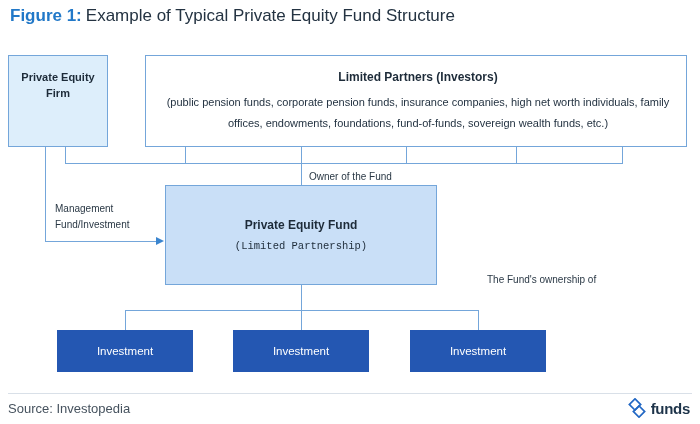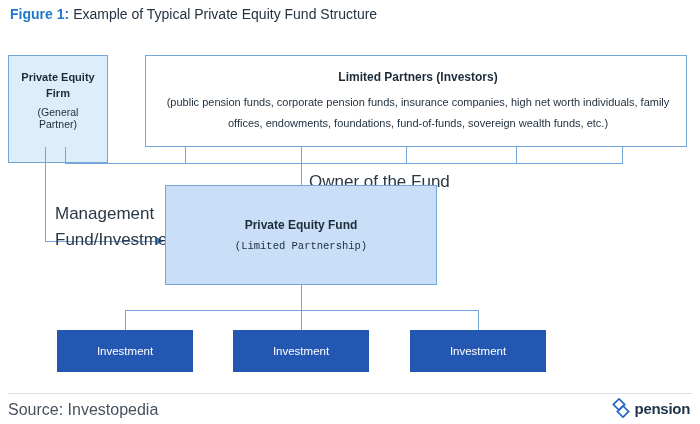--- a/index.html
+++ b/index.html
@@ -10,35 +10,35 @@
   .canvas {
     position: relative;
     width: 700px;
     height: 424px;
     background: #ffffff;
     overflow: hidden;
   }
   .fig-title {
     position: absolute;
     left: 10px; top: 6px;
-    font-size: 14px;
+    font-size: 17px;
     color: #243342;
     text-align: right;
   }
   .fig-label { color: #2178c8; font-weight: bold; }
   .fig-rest { margin-left: 4px; }
 
   .box {
     position: absolute;
     border: 1px solid #74a6da;
     text-align: center;
     color: #1d2b39;
   }
   .gp-box {
-    left: 8px; top: 55px; width: 100px; height: 108px;
+    left: 8px; top: 55px; width: 100px; height: 92px;
     background: #ddeefb;
     padding: 14px 9px 0 9px;
   }
   .gp-box .box-title { font-weight: bold; font-size: 11px; line-height: 1.45; }
   .gp-box .box-sub { font-size: 10.5px; margin-top: 4px; }
 
   .lp-box {
     left: 145px; top: 55px; width: 542px; height: 92px;
     background: #ffffff;
     padding: 14px 14px 0 18px;
@@ -76,37 +76,37 @@
     position: absolute;
     left: 156px; top: 237px;
     width: 0; height: 0;
     border-top: 4.5px solid transparent;
     border-bottom: 4.5px solid transparent;
     border-left: 8px solid #3b85cf;
   }
 
   .lbl {
     position: absolute;
-    font-size: 17px;
+    font-size: 10px;
     color: #2a3845;
     line-height: 1.55;
   }
   .owner-lbl { left: 309px; top: 169px; }
   .mgmt-lbl { left: 55px; top: 201px; }
   .own-lbl { left: 487px; top: 272px; }
 
   .footer-divider {
     position: absolute;
     left: 8px; top: 393px; width: 684px; height: 1px;
     background: #d9e0e8;
   }
   .source {
     position: absolute;
     left: 8px; top: 401px;
-    font-size: 16px;
+    font-size: 13px;
     color: #46525e;
   }
   .logo {
     position: absolute;
     right: 10px; top: 398px;
     display: flex; align-items: center; gap: 4px;
   }
   .logo-text {
     font-size: 15px;
     font-weight: bold;
@@ -118,21 +118,20 @@
 <body>
 
 <div class="canvas">
 
   <div class="fig-title">
     <span class="fig-label">Figure 1:</span><span class="fig-rest">Example of Typical Private Equity Fund Structure</span>
   </div>
 
   <div class="box gp-box">
     <div class="box-title">Private Equity Firm</div>
-    <div class="box-sub">(General Partner)</div>
   </div>
 
   <div class="box lp-box">
     <div class="box-title">Limited Partners (Investors)</div>
     <div class="lp-body">(public pension funds, corporate pension funds, insurance companies, high net worth individuals, family offices, endowments, foundations, fund-of-funds, sovereign wealth funds, etc.)</div>
   </div>
 
   <div class="line v" style="left:65px;  top:147px; height:16px;"></div>
   <div class="line v" style="left:185px; top:147px; height:16px;"></div>
   <div class="line v" style="left:301px; top:147px; height:16px;"></div>
@@ -151,35 +150,36 @@
     <div>Management</div>
     <div>Fund/Investment</div>
   </div>
 
   <div class="box fund-box">
     <div class="box-title">Private Equity Fund</div>
     <div class="box-sub">(Limited Partnership)</div>
   </div>
 
   <div class="lbl own-lbl">
+    <div>The Fund's ownership of</div>
   </div>
 
   <div class="line v" style="left:301px; top:285px; height:25px;"></div>
   <div class="line h" style="left:125px; top:310px; width:353px;"></div>
   <div class="line v" style="left:125px; top:310px; height:20px;"></div>
   <div class="line v" style="left:301px; top:310px; height:20px;"></div>
   <div class="line v" style="left:478px; top:310px; height:20px;"></div>
 
   <div class="inv-box inv-1">Investment</div>
   <div class="inv-box inv-2">Investment</div>
   <div class="inv-box inv-3">Investment</div>
 
   <div class="footer-divider"></div>
   <div class="source">Source: Investopedia</div>
   <div class="logo">
     <svg width="20" height="20" viewBox="0 0 20 20">
       <rect x="4" y="2.5" width="8" height="8" fill="none" stroke="#2368c4" stroke-width="1.7" transform="rotate(45 8 6.5)"></rect>
       <rect x="8" y="9.5" width="8" height="8" fill="none" stroke="#2368c4" stroke-width="1.7" transform="rotate(45 12 13.5)"></rect>
     </svg>
-    <span class="logo-text">pension</span>
+    <span class="logo-text">funds</span>
   </div>
 
 </div>
 
 </body></html>

